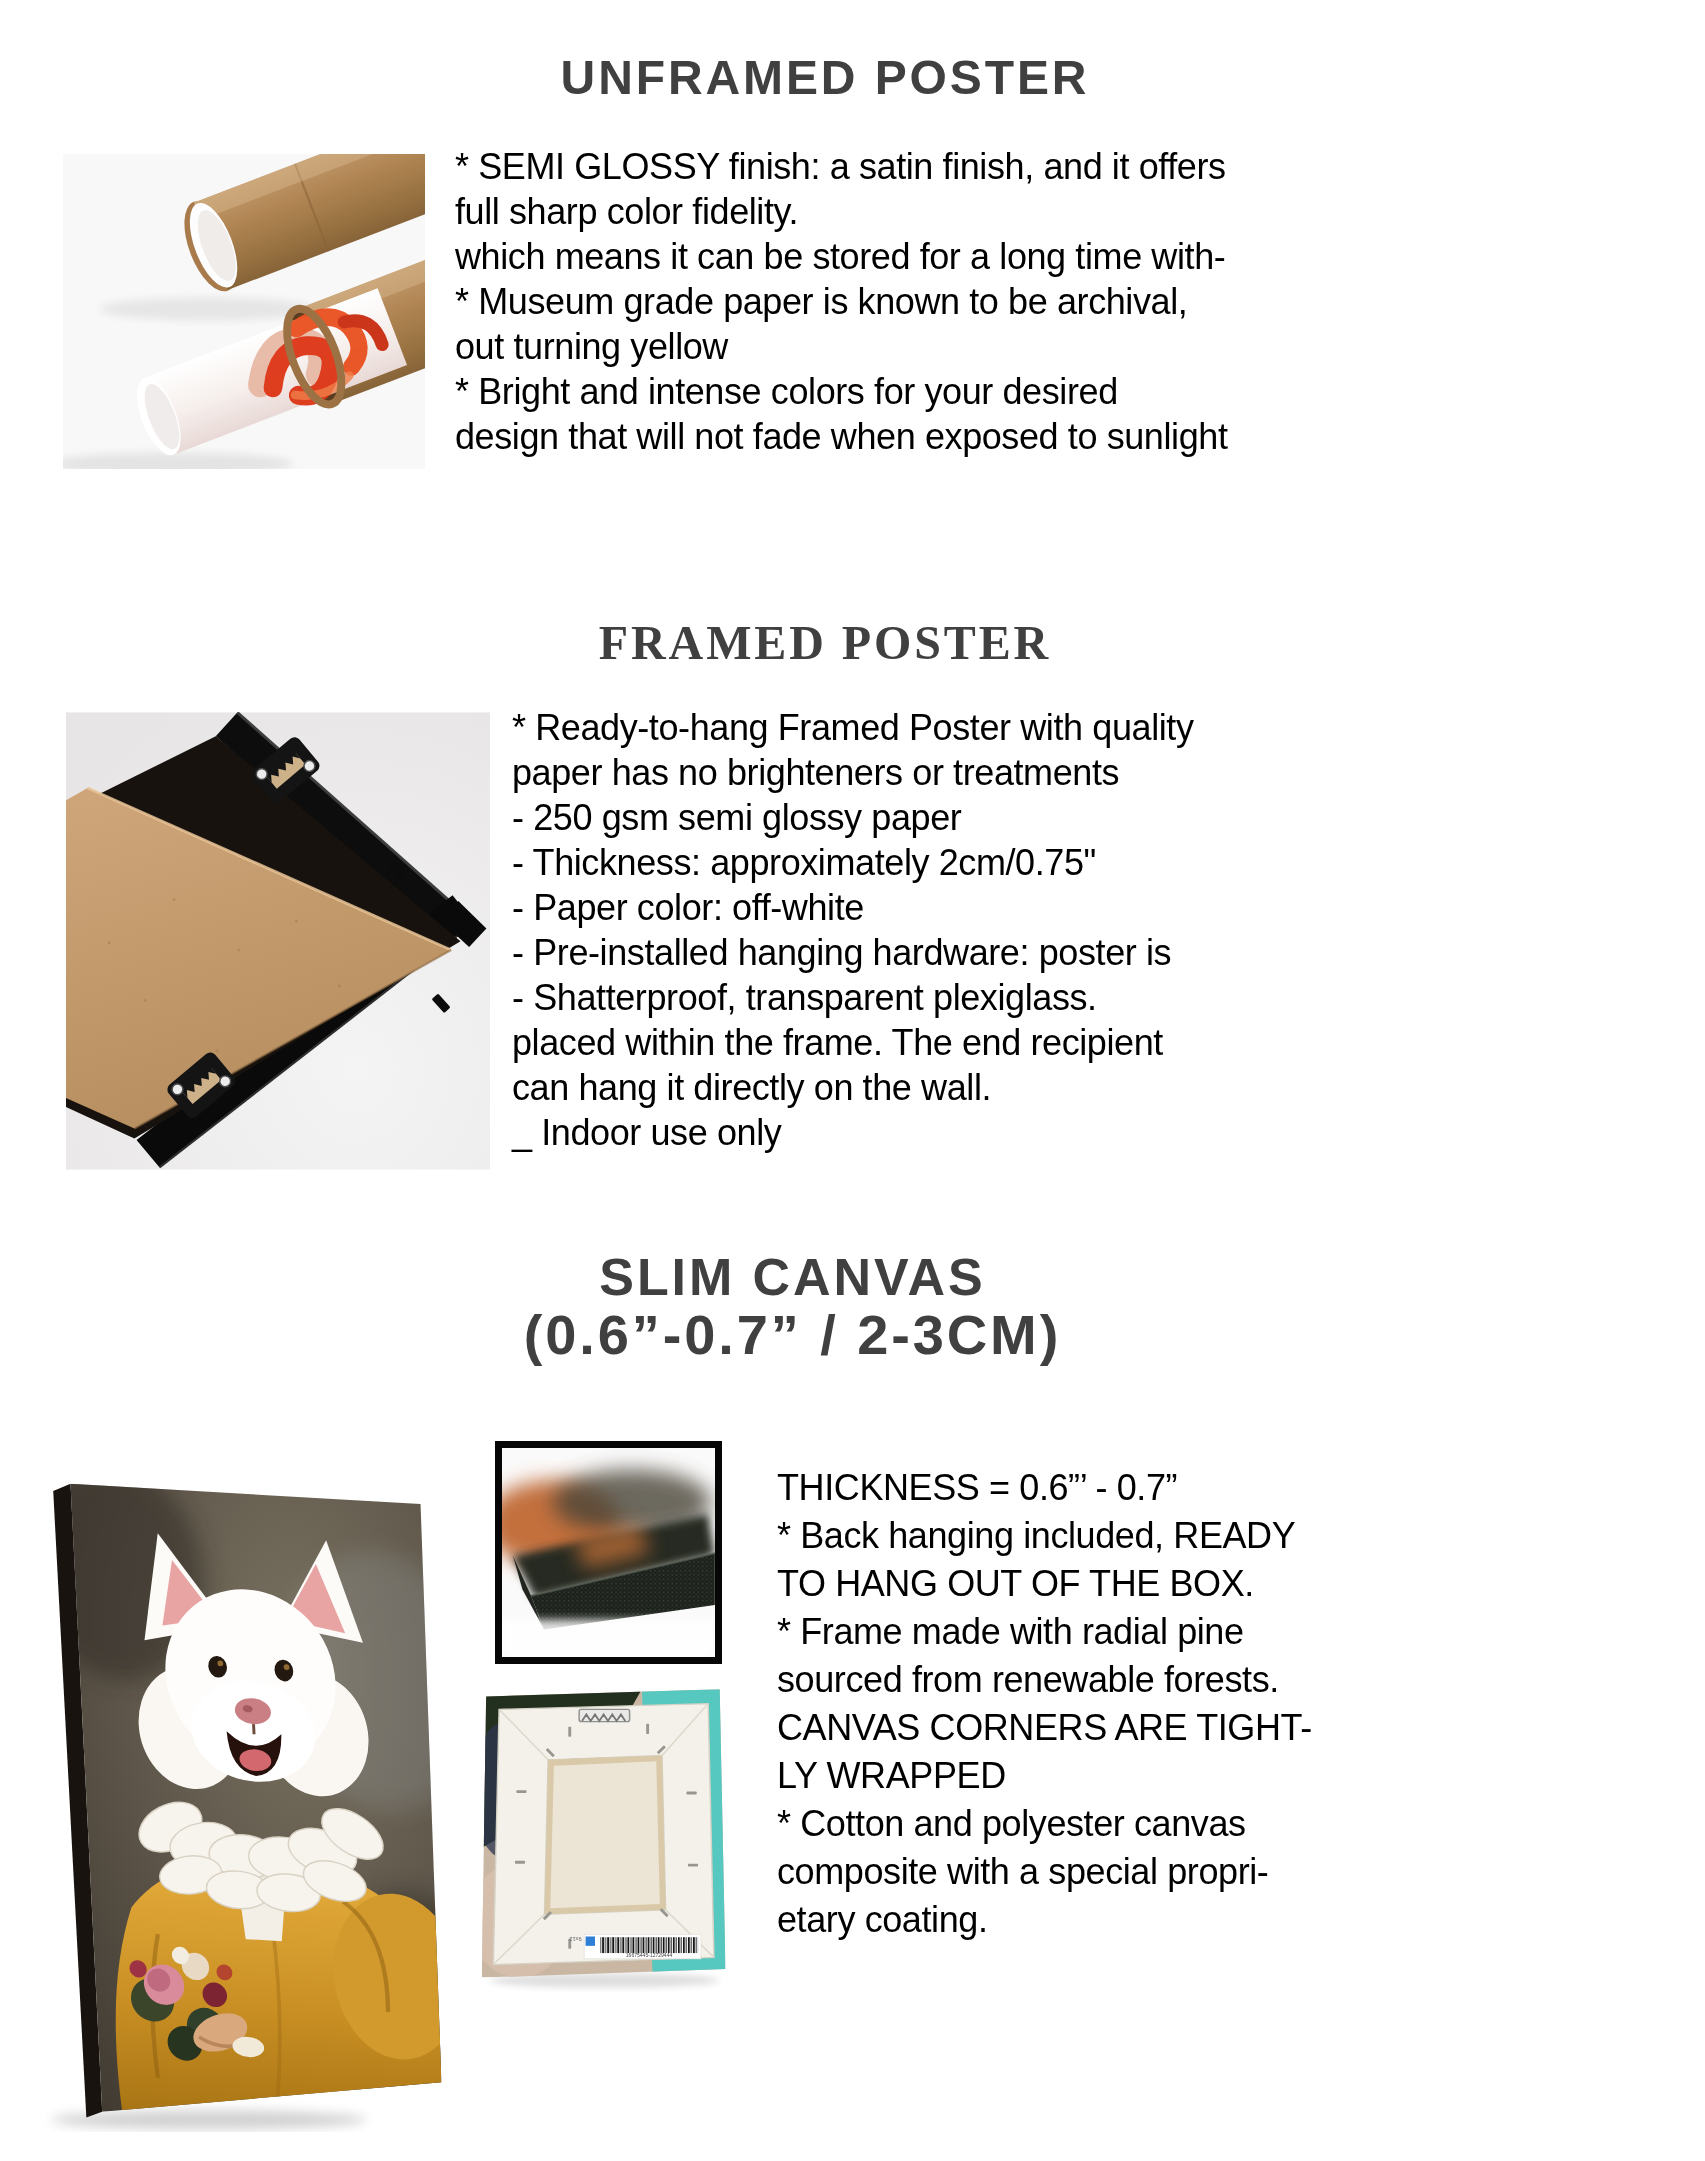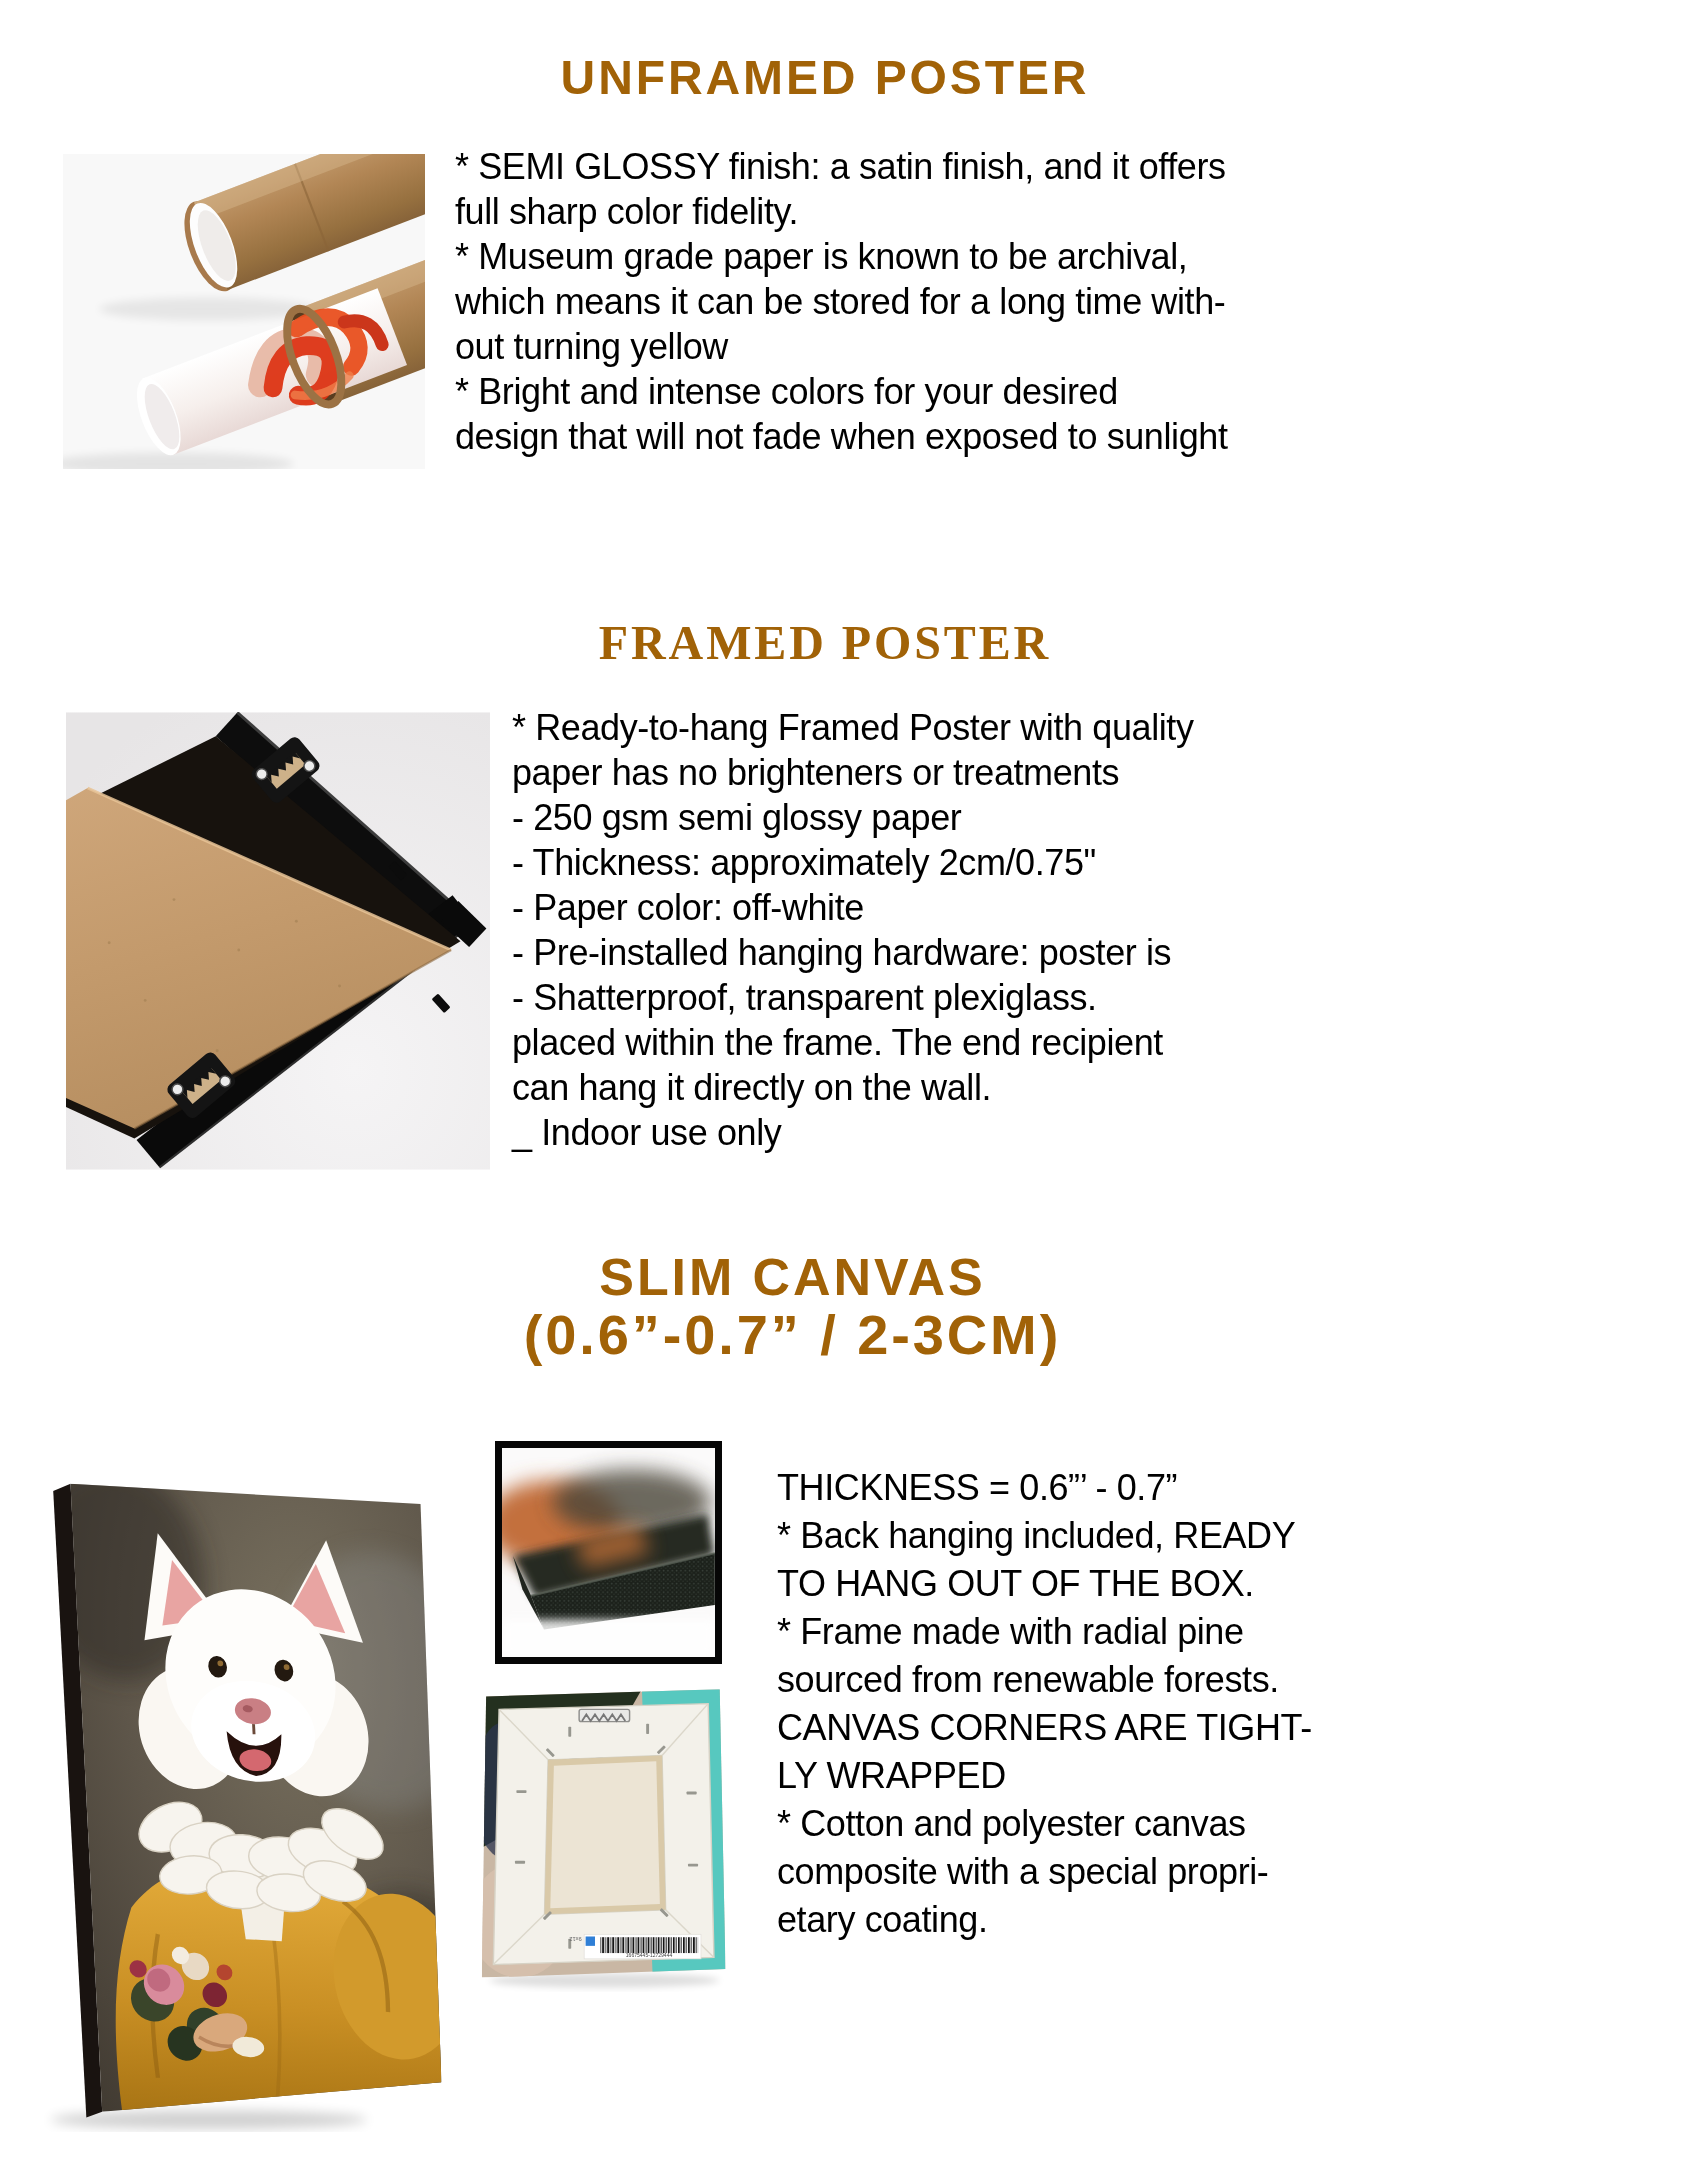--- a/index.html
+++ b/index.html
@@ -1,18 +1,18 @@
 <!DOCTYPE html>
 <html style="font-size:11.5px"><head>
 <meta charset="utf-8">
 <style>
   html,body{margin:0;padding:0;background:#ffffff;}
   .page{position:relative;width:1705px;height:2161px;background:#ffffff;overflow:hidden;
         font-family:"Liberation Sans", sans-serif;}
-  .sec-title{position:absolute;left:0;width:1650px;text-align:center;color:#a16207;
+  .sec-title{position:absolute;left:0;width:1650px;text-align:center;color:#404040;
              font-weight:bold;font-size:48px;letter-spacing:2.9px;white-space:nowrap;}
   .sec-title.canvas{width:1585px;font-size:52px;line-height:58px;}
   .sec-title.canvas .t2{font-size:56px;}
   .tb{position:absolute;color:#000;font-size:36px;line-height:45px;white-space:nowrap;
       letter-spacing:-0.4px;}
   .tb.canvas{line-height:48px;}
   .photo{position:absolute;overflow:hidden;}
   .photo svg{display:block;}
   .edgebox{position:absolute;border:7.2px solid #060606;background:#ffffff;}
 </style>
@@ -75,22 +75,22 @@
           <ellipse cx="7" cy="2" rx="18" ry="48" fill="#f0ecec"></ellipse>
         </g>
         <ellipse cx="234" cy="0" rx="30" ry="70" fill="none" stroke="#9c7244" stroke-width="11"></ellipse>
       </g>
     </svg>
   </div>
 
   <div class="tb" style="left:455px;top:144px;">
     <div>* SEMI GLOSSY finish: a satin finish, and it offers</div>
     <div>full sharp color fidelity.</div>
+    <div>which means it can be stored for a long time with-</div>
     <div>* Museum grade paper is known to be archival,</div>
-    <div>which means it can be stored for a long time with-</div>
     <div>out turning yellow</div>
     <div>* Bright and intense colors for your desired</div>
     <div>design that will not fade when exposed to sunlight</div>
   </div>
 
   <div class="sec-title" style="top:615px;font-family:Liberation Serif, serif;">FRAMED POSTER</div>
 
   <div class="photo" style="left:66px;top:712px;width:424px;height:458px;">
     <svg width="424" height="458" viewBox="0 0 589 635">
       <defs>

